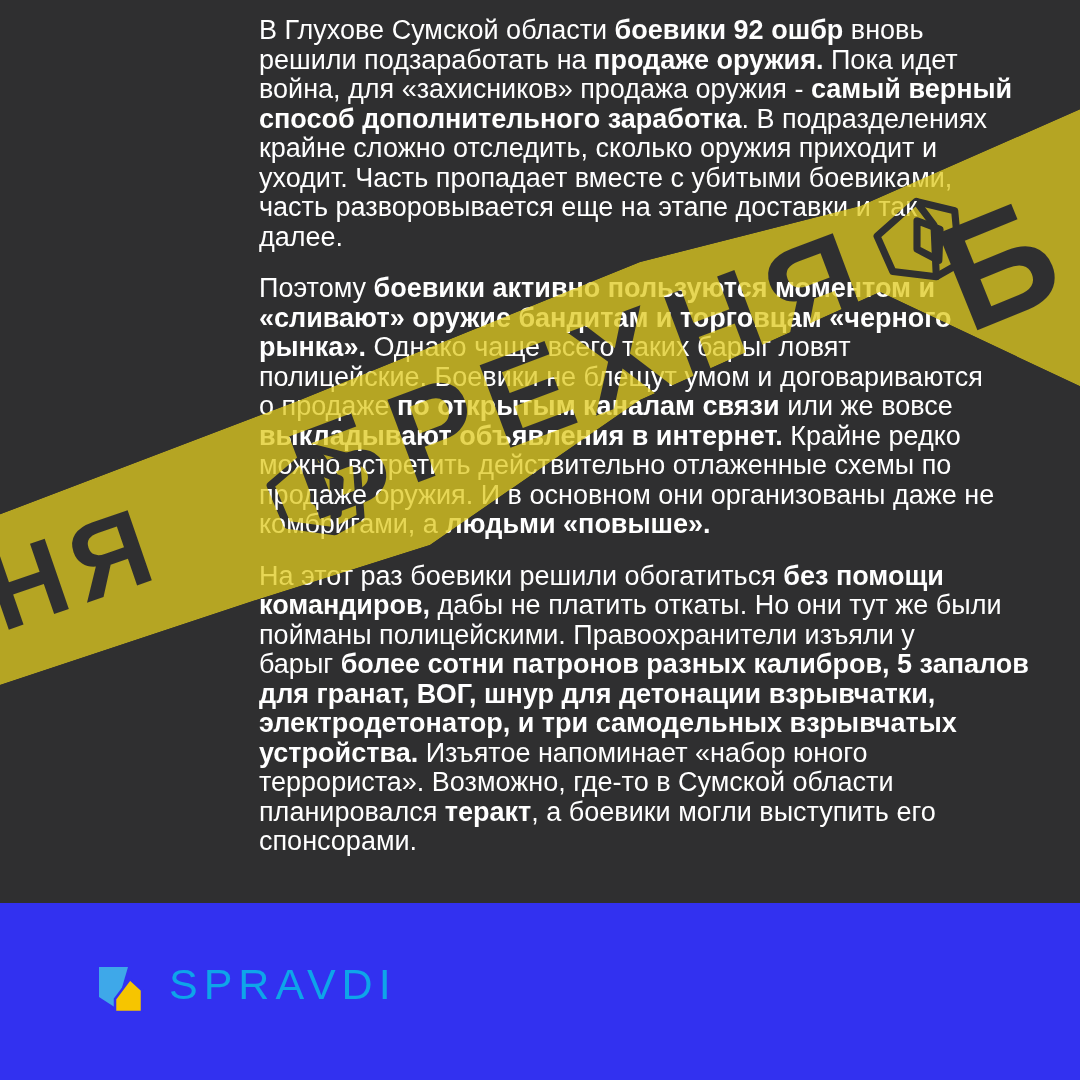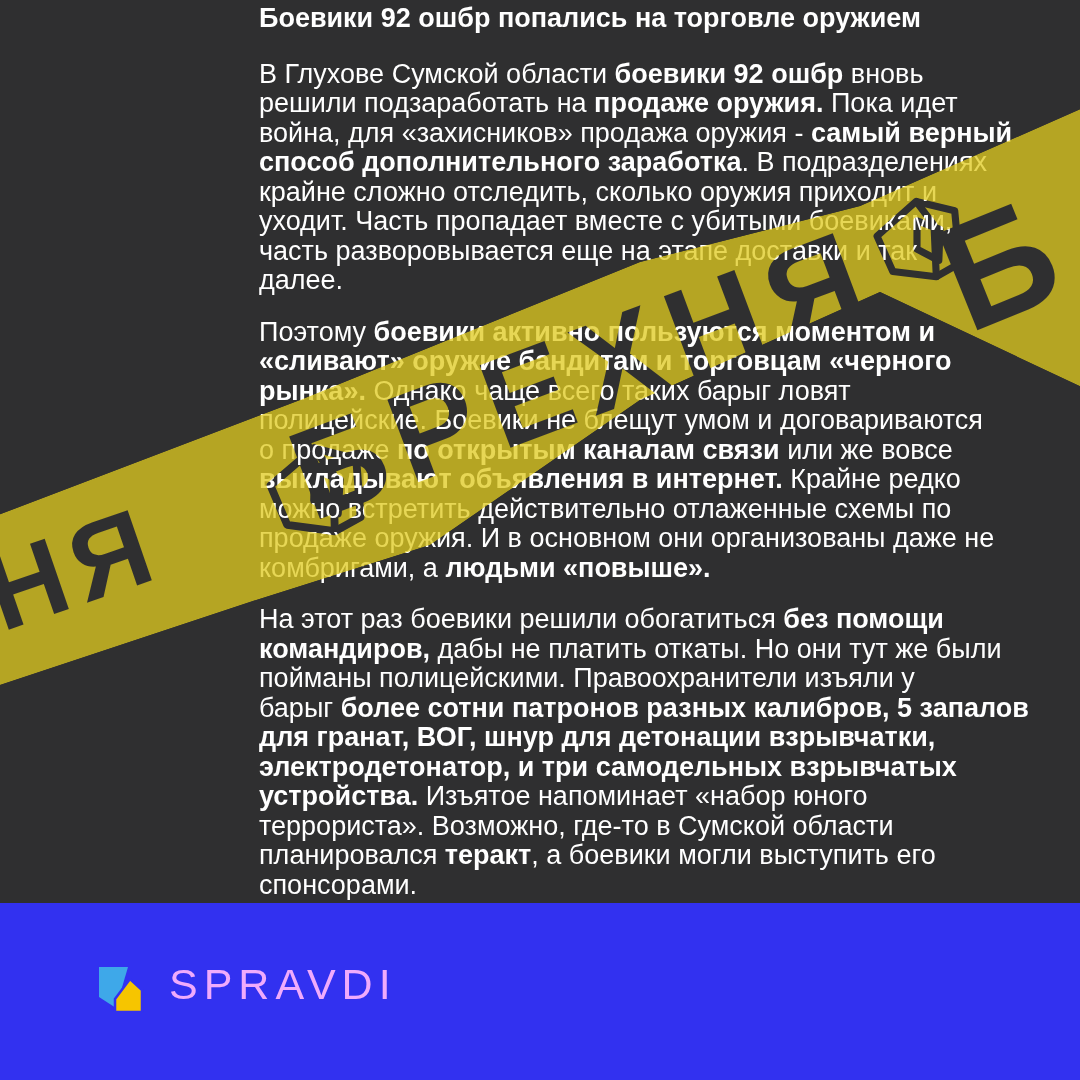--- a/index.html
+++ b/index.html
@@ -8,30 +8,29 @@
   .article{position:absolute;left:259px;top:4px;width:800px;color:var(--text_color);
            font-size:27px;line-height:29.5px;white-space:nowrap;}
   .article h1{font-size:27px;line-height:29.5px;margin:0 0 26px 0;font-weight:bold;}
   .article p{margin:22px 0 0 0;}
   .article p:first-of-type{margin-top:12px;}
   .article b{font-weight:bold;}
   #tape{position:absolute;left:0;top:0;pointer-events:none;}
   .footer{position:absolute;left:0;top:903px;width:1080px;height:177px;
           background:var(--footer_bg);}
   .brandrow{position:absolute;left:93px;top:960px;display:flex;align-items:center;}
-  .wordmark{color:#f0abfc;font-size:43px;letter-spacing:6px;font-weight:400;
+  .wordmark{color:#0ea5e9;font-size:43px;letter-spacing:6px;font-weight:400;
             margin-left:24px;padding-bottom:4px;}
 </style>
 </head>
 <body>
 
 <div id="canvas">
 
   <div class="article">
-    <h1>Боевики 92 ошбр попались на торговле оружием</h1>
     <div>
         <p><span>В Глухове Сумской области </span><b>боевики 92 ошбр</b><span> вновь<br>решили подзаработать на </span><b>продаже оружия.</b><span> Пока идет<br>война, для «захисников» продажа оружия - </span><b>самый верный<br>способ дополнительного заработка</b><span>. В подразделениях<br>крайне сложно отследить, сколько оружия приходит и<br>уходит. Часть пропадает вместе с убитыми боевиками,<br>часть разворовывается еще на этапе доставки и так<br>далее.</span></p>
         <p><span>Поэтому </span><b>боевики активно пользуются моментом и<br>«сливают» оружие бандитам и торговцам «черного<br>рынка».</b><span> Однако чаще всего таких барыг ловят<br>полицейские. Боевики не блещут умом и договариваются<br>о продаже </span><b>по открытым каналам связи</b><span> или же вовсе<br></span><b>выкладывают объявления в интернет.</b><span> Крайне редко<br>можно встретить действительно отлаженные схемы по<br>продаже оружия. И в основном они организованы даже не<br>комбригами, а </span><b>людьми «повыше».</b></p>
         <p><span>На этот раз боевики решили обогатиться </span><b>без помощи<br>командиров,</b><span> дабы не платить откаты. Но они тут же были<br>пойманы полицейскими. Правоохранители изъяли у<br>барыг </span><b>более сотни патронов разных калибров, 5 запалов<br>для гранат, ВОГ, шнур для детонации взрывчатки,<br>электродетонатор, и три самодельных взрывчатых<br>устройства.</b><span> Изъятое напоминает «набор юного<br>террориста». Возможно, где-то в Сумской области<br>планировался </span><b>теракт</b><span>, а боевики могли выступить его<br>спонсорами.</span></p>
       </div>
   </div>
 
   <svg id="tape" width="1080" height="1080" viewBox="0 0 1080 1080">
     <defs>
       <mask id="tapemask" maskUnits="userSpaceOnUse" x="0" y="0" width="1080" height="1080">

